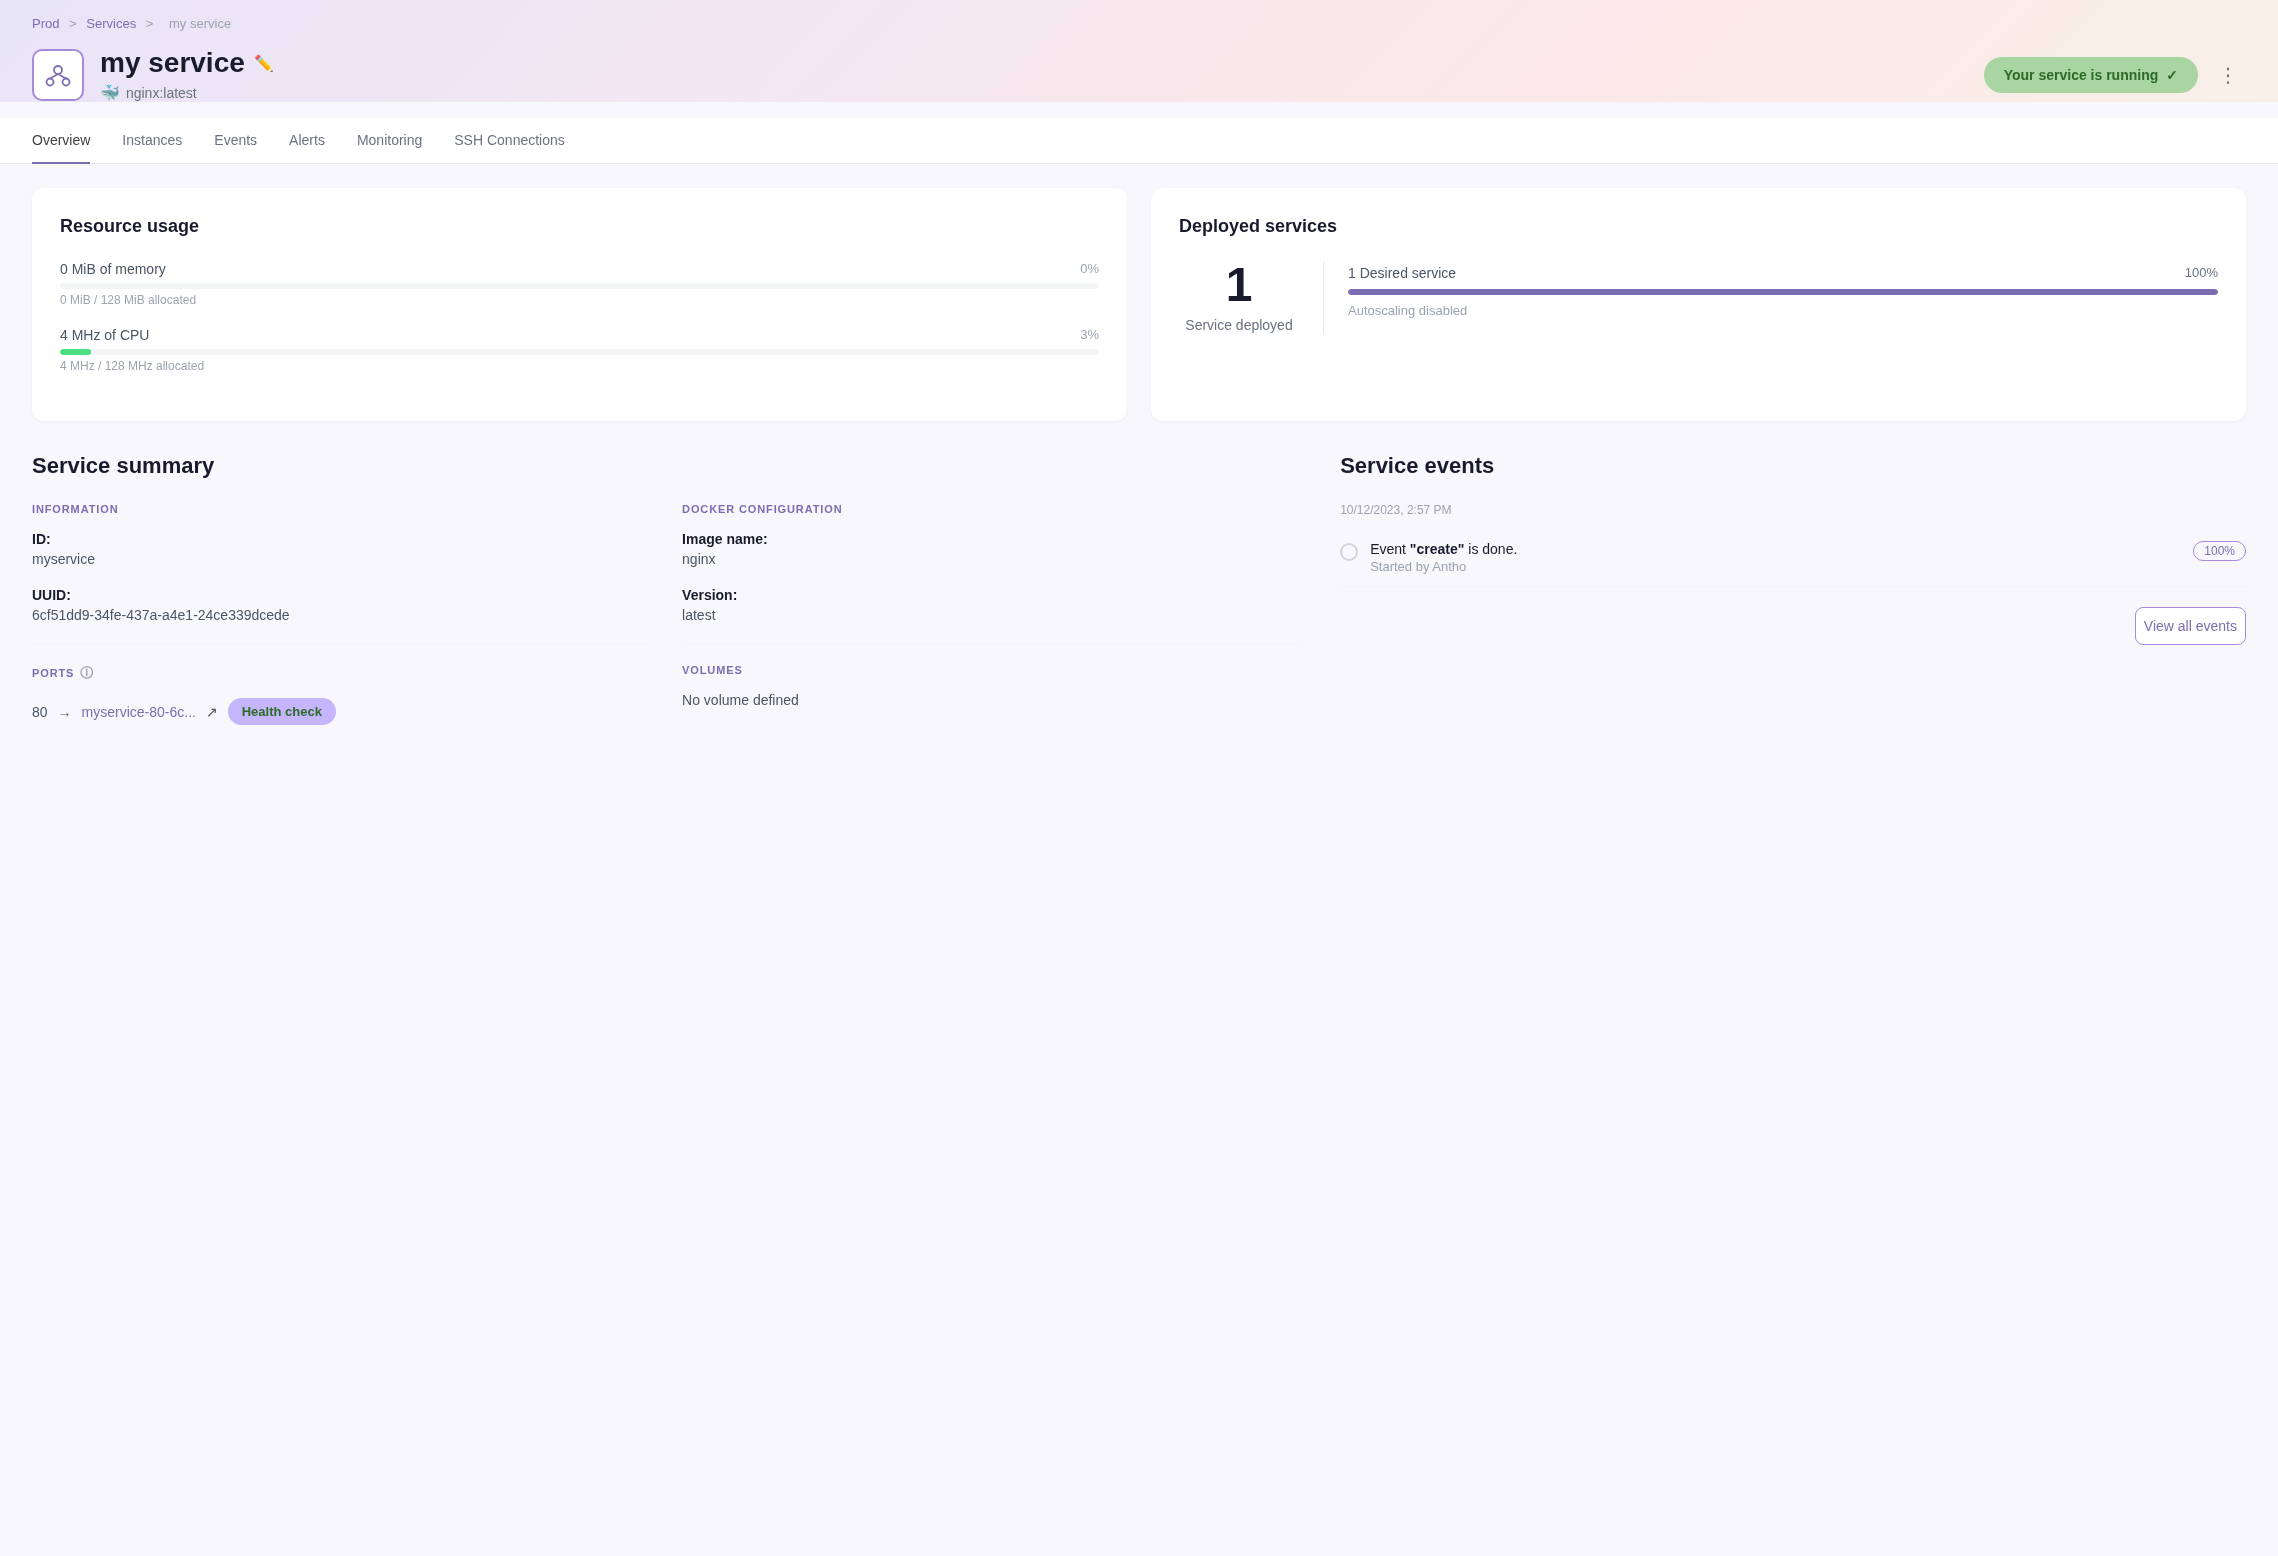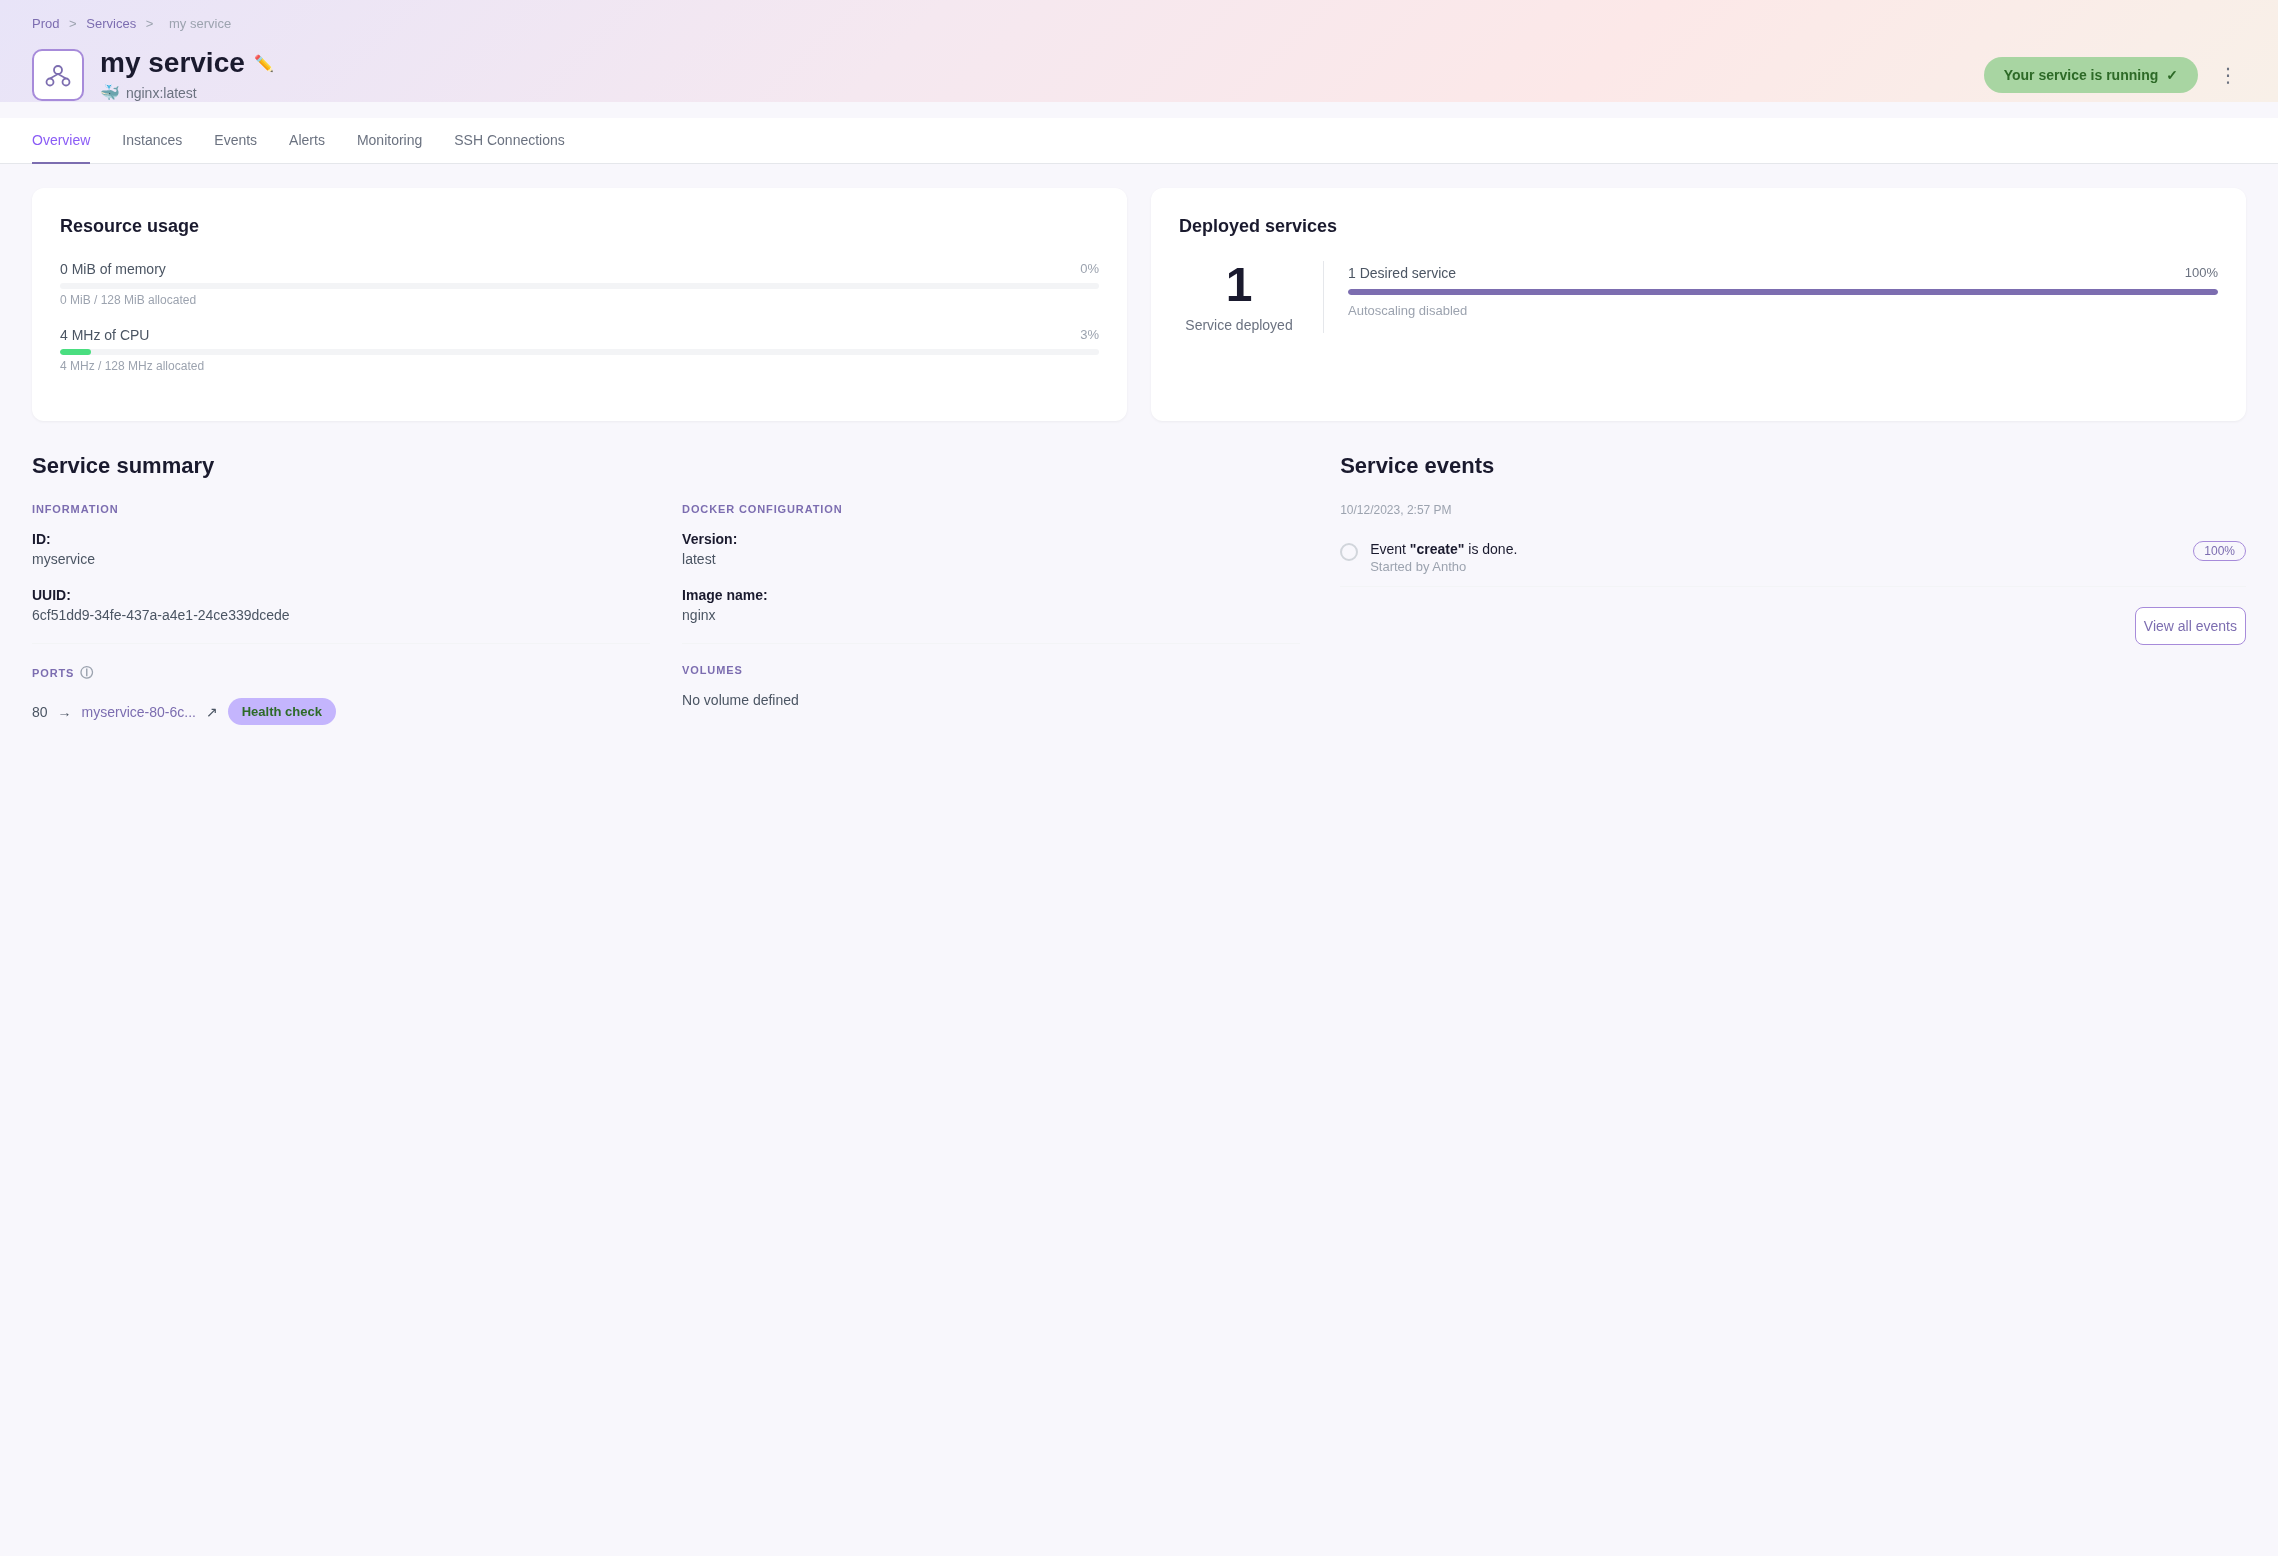--- a/index.html
+++ b/index.html
@@ -136,21 +136,21 @@
       padding: 14px 0;
       font-size: 14px;
       color: #6b7280;
       cursor: pointer;
       border-bottom: 2px solid transparent;
       margin-bottom: -1px;
       font-weight: 500;
     }
 
     .nav-tab.active {
-      color: #8b5cf6;
+      color: #404040;
       border-bottom-color: #7c6db0;
     }
 
     
     .main-content {
       padding: 24px 32px;
       background: #f8f7fc;
       min-height: calc(100vh - 160px);
     }
 
@@ -587,26 +587,26 @@
               <a class="port-link">myservice-80-6c...</a>
               <span class="port-text">↗</span>
               <button class="health-check-btn">Health check</button>
             </div>
           </div>
         </div>
 
         <div>
           <div class="summary-section-label">DOCKER CONFIGURATION</div>
           <div class="summary-field">
+            <div class="summary-field-label">Image name:</div>
+            <div class="summary-field-value">nginx</div>
+          </div>
+          <div class="summary-field">
             <div class="summary-field-label">Version:</div>
             <div class="summary-field-value">latest</div>
-          </div>
-          <div class="summary-field">
-            <div class="summary-field-label">Image name:</div>
-            <div class="summary-field-value">nginx</div>
           </div>
 
           <div class="summary-col">
             <div class="summary-section-label">VOLUMES</div>
             <div class="summary-field-value">No volume defined</div>
           </div>
         </div>
       </div>
     </div>
 

